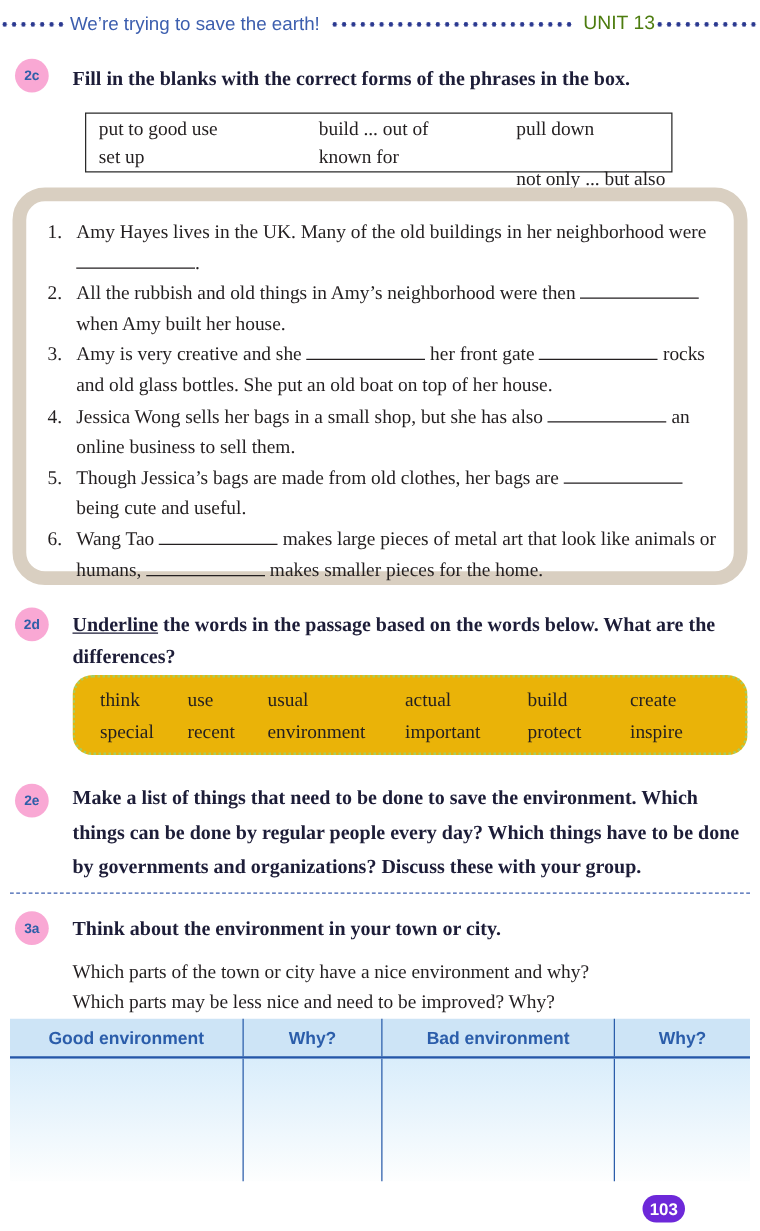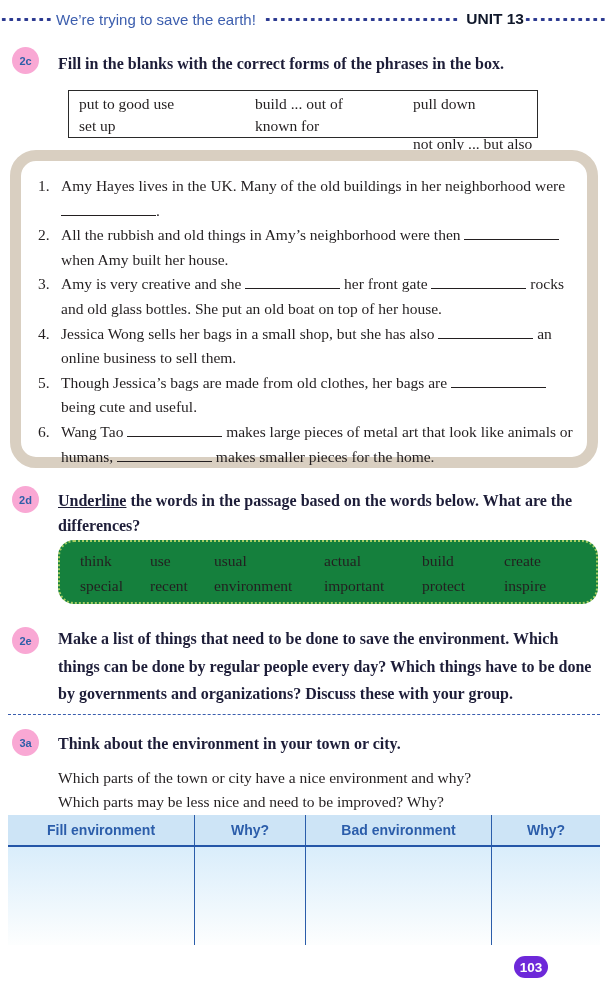--- a/index.html
+++ b/index.html
@@ -7,21 +7,21 @@
         font-family:"Liberation Serif",serif;color:#231f20;}
 
   
   .header{position:absolute;top:9px;left:0;width:608px;height:20px;display:flex;align-items:center;}
   .dots{height:5px;background-image:radial-gradient(circle,#2b3990 1.7px,rgba(43,57,144,0) 2px);
         background-size:7.5px 5px;background-repeat:repeat-x;background-position:left center;}
   .dots.left{width:52px;flex:0 0 auto;}
   .dots.mid{flex:1 1 auto;margin:0 8px;}
   .dots.right{width:84px;flex:0 0 auto;}
   .htitle{font-family:"Liberation Sans",sans-serif;font-size:15px;color:#3c5eae;margin-left:4px;white-space:nowrap;}
-  .hunit{font-family:"Liberation Sans",sans-serif;font-size:15.5px;font-weight:bold;color:#0f172a;white-space:nowrap;}
+  .hunit{font-family:"Liberation Sans",sans-serif;font-size:15.5px;font-weight:normal;color:#4d7c0f;white-space:nowrap;}
 
   
   .badge{position:absolute;width:27px;height:27px;border-radius:50%;background:#f9a8d4;
          color:#2e5fa8;font-family:Liberation Sans, sans-serif;font-weight:bold;font-size:11px;
          display:flex;align-items:center;justify-content:center;}
   .instr{position:absolute;left:58px;font-size:16px;font-weight:bold;color:#1d1d38;line-height:25px;}
 
   
   .phrasebox{position:absolute;left:68px;top:90px;width:470px;height:48px;border:1.5px solid #2a2a2a;
              display:flex;padding:2px 0 0 10px;box-sizing:border-box;}
@@ -36,21 +36,21 @@
   .exinner{position:absolute;left:17px;top:13px;right:8px;}
   .sent{display:flex;font-size:15.5px;line-height:24.6px;}
   .num{flex:0 0 23px;text-align:left;}
   .stext{flex:1;}
   .blank{display:inline-block;width:95px;height:12px;border-bottom:1.2px solid #231f20;
          vertical-align:baseline;}
 
   
   .underlined{text-decoration:underline;}
   .wordbox{position:absolute;left:58px;top:540px;width:540px;height:64px;box-sizing:border-box;
-           border:2px dotted #a6cd62;border-radius:16px;padding:6px 0 0 20px;background:#15803d;}
+           border:2px dotted #a6cd62;border-radius:16px;padding:6px 0 0 20px;background:#eab308;}
   .wrow{display:grid;grid-template-columns:70px 64px 110px 98px 82px auto;font-size:15.5px;line-height:25px;}
 
   
   .divider{position:absolute;left:8px;right:8px;top:714px;border-top:1.5px dashed #3a5dae;}
 
   
   .questions{position:absolute;left:58px;top:766px;font-size:15.5px;line-height:24px;color:#231f20;}
 
   
   .envtable{position:absolute;left:8px;top:815px;width:592px;}
@@ -158,21 +158,21 @@
   <div class="badge" style="left:12px;top:729px;">3a</div>
   <div class="instr" style="top:731px;width:520px;">Think about the environment in your town or city.</div>
 
   <div class="questions">
       <div class="qline">Which parts of the town or city have a nice environment and why?</div>
       <div class="qline">Which parts may be less nice and need to be improved? Why?</div>
     </div>
 
   <div class="envtable">
     <div class="thead">
-        <div class="th c1">Fill environment</div>
+        <div class="th c1">Good environment</div>
         <div class="th c2">Why?</div>
         <div class="th c3">Bad environment</div>
         <div class="th c4">Why?</div>
       </div>
     <div class="tbody">
       <div class="td c1"></div>
       <div class="td c2"></div>
       <div class="td c3"></div>
       <div class="td c4"></div>
     </div>

